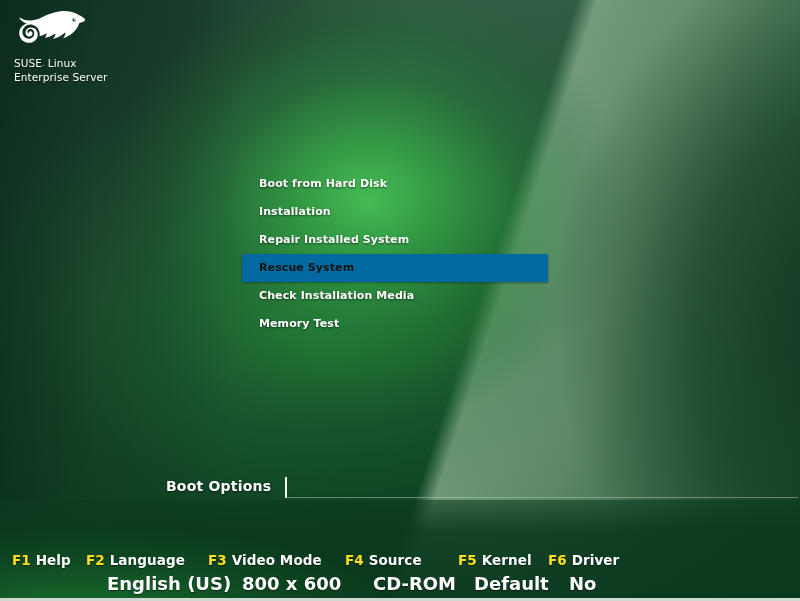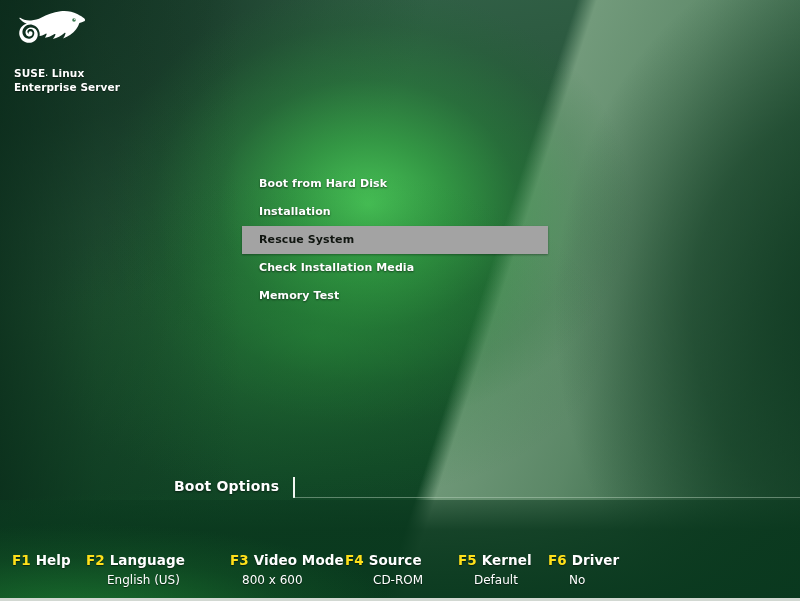--- a/index.html
+++ b/index.html
@@ -68,24 +68,24 @@
 
   
   #logo {
     position: absolute;
     left: 14px;
     top: 8px;
     width: 130px;
   }
   #logo-mark { width: 82px; height: 44px; display: block; margin-left: 4px; }
   #logo-text {
-    margin-top: 15px;
+    margin-top: 5px;
     color: #ffffff;
     font-size: 10.5px;
-    font-weight: bold;
+    font-weight: normal;
     line-height: 12.5px;
     letter-spacing: 0.1px;
     text-shadow: 0 1px 1px rgba(0,0,0,0.45);
   }
   #logo-text .reg { font-size: 7px; vertical-align: 1px; }
 
   
   #menu {
     position: absolute;
     left: 242px;
@@ -98,30 +98,30 @@
     padding-left: 17px;
     color: #ffffff;
     font-size: 11px;
     font-weight: bold;
     white-space: nowrap;
     letter-spacing: 0.1px;
     text-shadow: 0 1px 2px rgba(0,0,0,0.55);
     box-sizing: border-box;
   }
   .menu-item.selected {
-    background: #a3a3a3;
+    background: #0369a1;
     color: #101510;
     text-shadow: none;
     box-shadow: 0 1px 2px rgba(0,0,0,0.35);
   }
 
   
   #boot-options-row {
     position: absolute;
-    left: 16px;
+    left: 8px;
     top: 476px;
     width: 760px;
     height: 26px;
     text-align: center;
   }
   #boot-options-label {
     position: absolute;
     left: 158px;
     top: 2px;
     color: #ffffff;
@@ -168,22 +168,22 @@
   }
   .fkey .name {
     color: #ffffff;
     text-shadow: 0 1px 1px rgba(0,0,0,0.5);
   }
   .fval {
     position: absolute;
     top: 23px;
     white-space: nowrap;
     color: #ffffff;
-    font-size: 12px;
-    font-weight: normal;
+    font-size: 18px;
+    font-weight: bold;
     text-shadow: 0 1px 1px rgba(0,0,0,0.5);
     text-align: right;
   }
 
   #bottom-strip {
     position: absolute;
     left: 0;
     top: 598px;
     width: 800px;
     height: 3px;
@@ -229,20 +229,21 @@
     </svg>
     <div id="logo-text">
       <div><span>SUSE</span><span class="reg">.</span><span> Linux</span></div>
       <div>Enterprise Server</div>
     </div>
   </div>
 
   <div id="menu">
     <div class="menu-item">Boot from Hard Disk</div>
     <div class="menu-item">Installation</div>
+    <div class="menu-item">Repair Installed System</div>
     <div class="menu-item selected">Rescue System</div>
     <div class="menu-item">Check Installation Media</div>
     <div class="menu-item">Memory Test</div>
   </div>
 
   <div id="boot-options-row">
     <div id="boot-options-label">Boot Options</div>
     <div id="boot-options-cursor"></div>
     <div id="boot-options-rule"></div>
   </div>
@@ -253,21 +254,21 @@
       <span class="key">F1</span>
       <span class="name"> Help</span>
     </div>
 
     <div class="fkey" style="left:86px;top:2px">
       <span class="key">F2</span>
       <span class="name"> Language</span>
     </div>
     <div class="fval" style="left:107px">English (US)</div>
 
-    <div class="fkey" style="left:230px;top:2px">
+    <div class="fkey" style="left:208px;top:2px">
       <span class="key">F3</span>
       <span class="name"> Video Mode</span>
     </div>
     <div class="fval" style="left:242px">800 x 600</div>
 
     <div class="fkey" style="left:345px;top:2px">
       <span class="key">F4</span>
       <span class="name"> Source</span>
     </div>
     <div class="fval" style="left:373px">CD-ROM</div>

